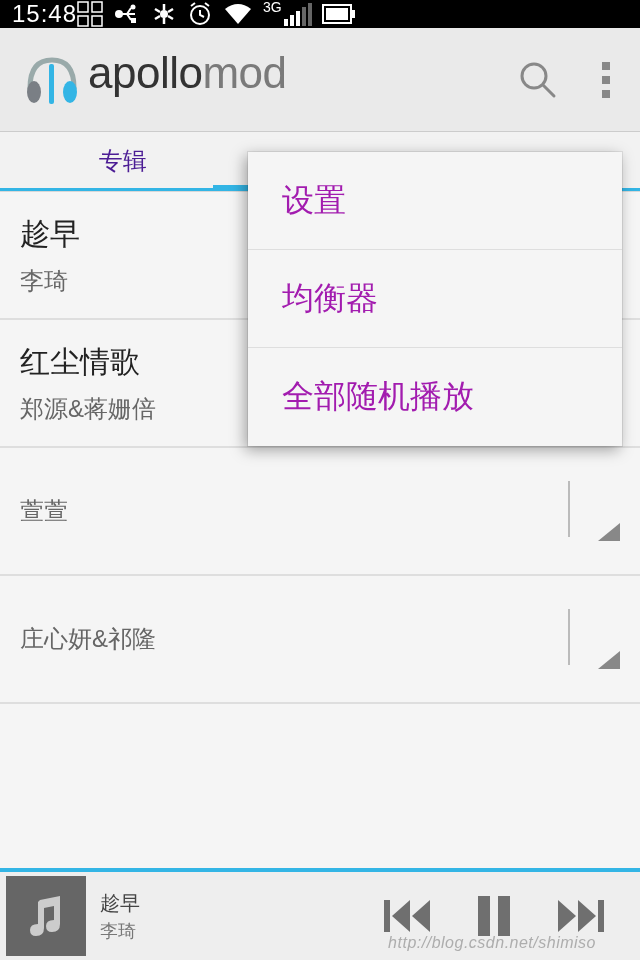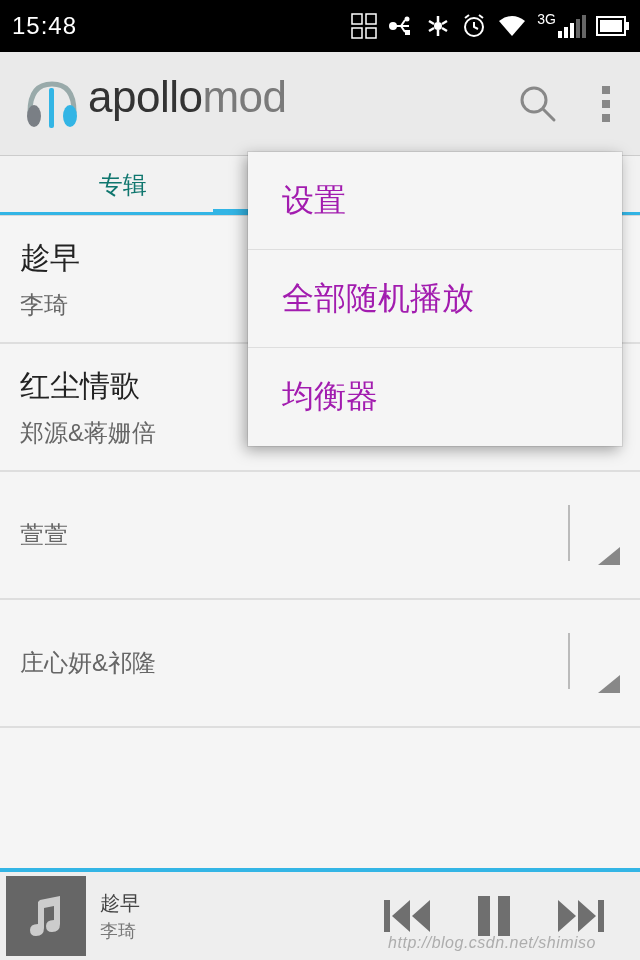--- a/index.html
+++ b/index.html
@@ -5,26 +5,26 @@
     * { margin: 0; padding: 0; box-sizing: border-box; }
     body {
       width: 640px;
       height: 960px;
       font-family: -apple-system, "Helvetica Neue", Arial, "Microsoft YaHei", sans-serif;
       background: #f5f5f5;
       position: relative;
       overflow: hidden;
     }
     .status-bar {
-      height: 52px;
+      height: 28px;
       background: #000;
       color: #fff;
       display: flex;
       align-items: center;
-      justify-content: space-between;
+      justify-content: flex-start;
       padding: 0 10px 0 12px;
       font-size: 24px;
     }
     .status-left { font-weight: 400; letter-spacing: 1px; }
     .status-right { display: flex; align-items: center; gap: 10px; }
     .status-right svg { display: block; }
     .app-bar {
       height: 104px;
       background: #eaeaea;
       display: flex;
@@ -47,21 +47,21 @@
       height: 60px;
       background: #f2f2f2;
       display: flex;
       align-items: flex-end;
       border-bottom: 1px solid #d8d8d8;
       position: relative;
     }
     .tab {
       flex: 1;
       text-align: center;
-      color: #0f766e;
+      color: #4c1d95;
       font-size: 24px;
       padding-bottom: 14px;
       padding-left: 32px;
     }
     .tab-indicator {
       position: absolute;
       bottom: 0;
       left: 213px;
       width: 214px;
       height: 6px;
@@ -274,22 +274,22 @@
       <div class="song-artist">庄心妍&amp;祁隆</div>
     </div>
     <div class="item-handle">
         <div class="triangle"></div>
       </div>
   </div>
 </div>
 
 <div class="menu-popup">
   <div class="menu-item">设置</div>
+  <div class="menu-item">均衡器</div>
   <div class="menu-item">全部随机播放</div>
-  <div class="menu-item">均衡器</div>
 </div>
 
 <div class="player-bar">
   <div class="player-art">
     <svg width="44" height="44" viewBox="0 0 44 44">
         <path d="M16 6 L36 2 L36 30 Q36 38 28 38 Q22 38 22 32 Q22 26 30 26 L30 12 L20 14 L20 34 Q20 42 12 42 Q6 42 6 36 Q6 30 14 30 L14 8 Z" fill="#ccc"></path>
       </svg>
   </div>
   <div class="player-info">
     <div class="player-title">趁早</div>

